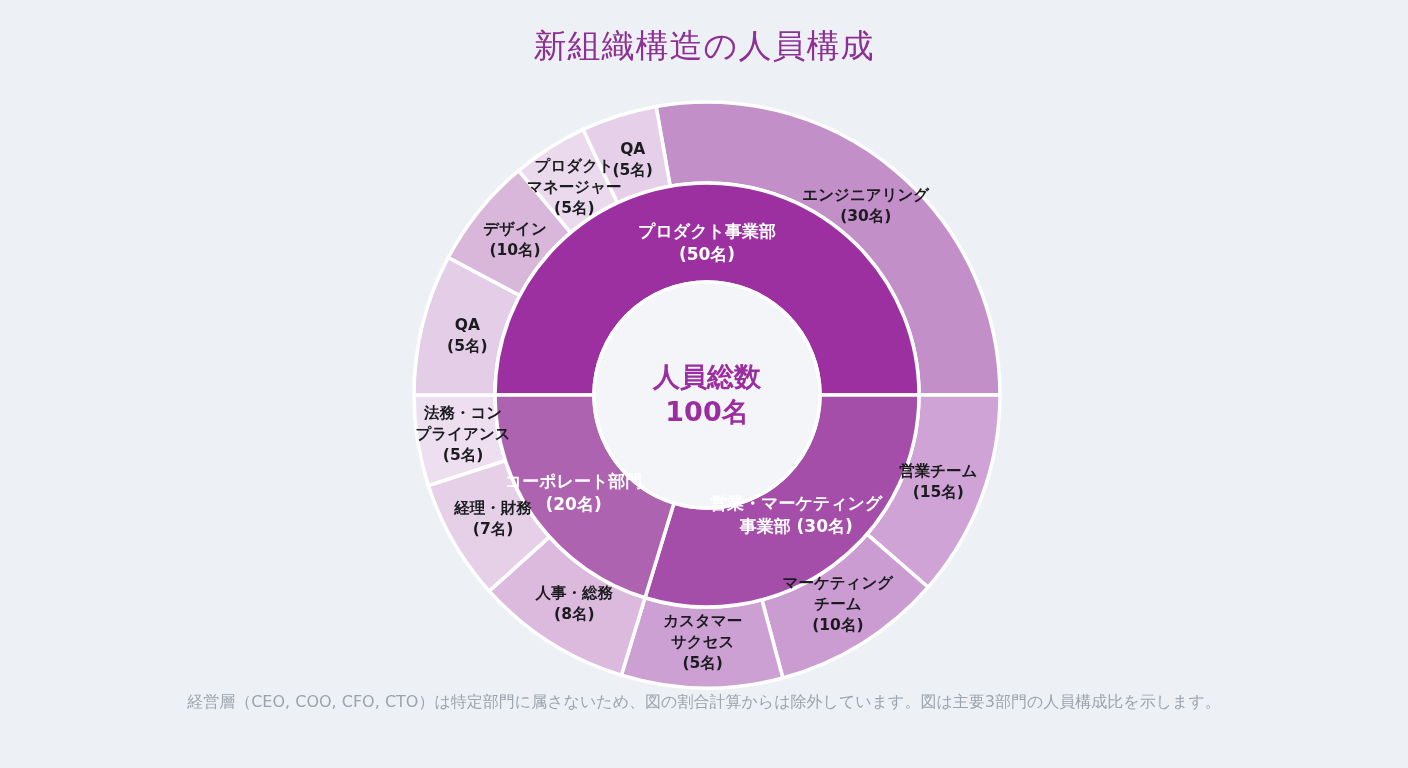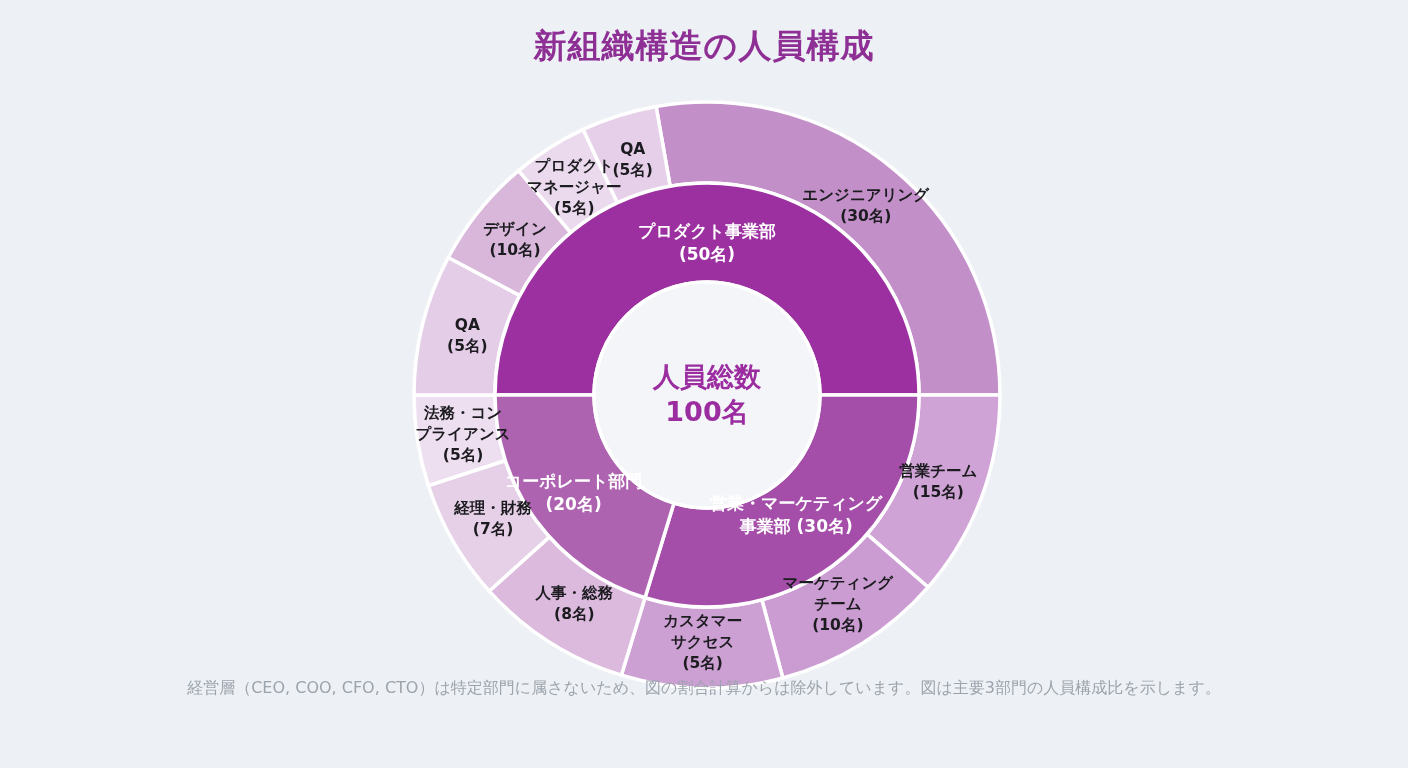--- a/index.html
+++ b/index.html
@@ -3,26 +3,26 @@
 <meta charset="utf-8">
 <style>
   html,body{margin:0;padding:0;}
   body{
     width:1408px;height:768px;position:relative;overflow:hidden;
     background:#edf0f4;
     font-family:"DejaVu Sans","Liberation Sans",sans-serif;
   }
   .title{
     position:absolute;top:24px;left:0;width:100%;margin:0;
-    text-align:center;font-size:33px;font-weight:bold;color:#8e2f96;
+    text-align:center;font-size:33px;font-weight:normal;color:#8e2f96;
     letter-spacing:1px;
   }
   #chart-svg{position:absolute;top:0;left:0;}
   .footer{
-    position:absolute;top:678px;left:0;width:100%;
+    position:absolute;top:692px;left:0;width:100%;
     text-align:center;font-size:16px;color:#9ba3ac;
   }
   .seg-label{font-weight:bold;}
 </style>
 </head>
 <body>
 
 <h1 class="title">新組織構造の人員構成</h1>
 
 <svg id="chart-svg" width="1408" height="768" viewBox="0 0 1408 768">

